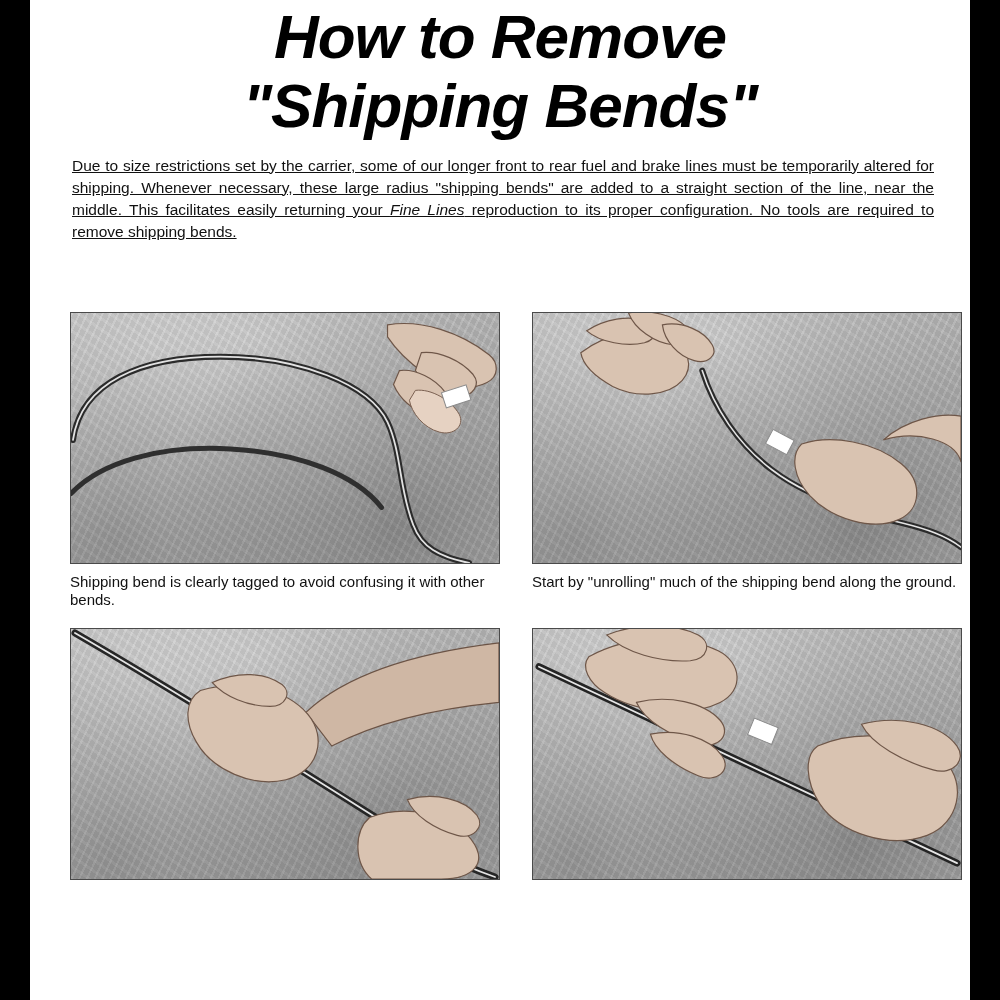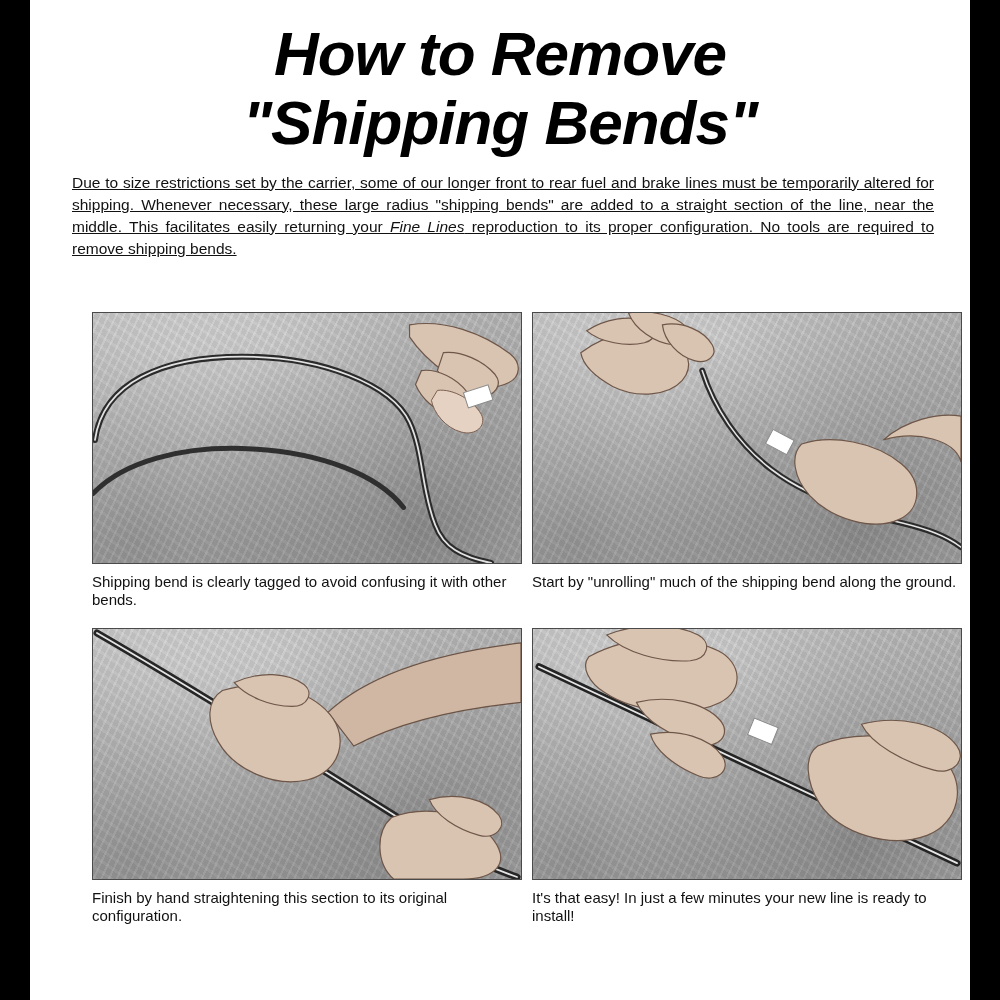--- a/index.html
+++ b/index.html
@@ -26,21 +26,21 @@
     position: absolute;
     left: 30px;
     top: 0px;
     width: 940px;
     height: 1000px;
     background: #ffffff;
     overflow: hidden;
   }
 
   .title-block {
-    padding: 18px 0 0 0;
+    padding: 1px 0 0 0;
     text-align: center;
   }
   .title-line {
     font-family: "Liberation Sans", sans-serif;
     font-weight: bold;
     font-style: italic;
     color: #000;
     line-height: 0.98;
     letter-spacing: -1px;
   }
@@ -62,21 +62,21 @@
 
   .grid {
     position: absolute;
     left: 0;
     top: 312px;
     width: 940px;
   }
   .row {
     display: flex;
     justify-content: space-between;
-    padding: 0 8px 0 62px;
+    padding: 0 8px 0 40px;
   }
   .row.second { margin-top: 18px; }
 
   .cell {
     width: 430px;
   }
 
   .photo {
     width: 430px;
     height: 252px;
@@ -211,21 +211,20 @@
                 <path d="M130,62 C170,50 216,60 238,86 C258,110 248,144 216,152 C182,160 142,142 126,114 C114,94 114,72 130,62 Z"></path>
                 <path d="M142,54 C168,42 196,44 212,56 C222,64 216,78 200,78 C178,78 154,68 142,54 Z"></path>
               </g>
 
               <g fill="#d9c3b1" stroke="#6e5648" stroke-width="1.2">
                 <path d="M300,190 C336,176 382,186 402,212 C420,236 404,252 372,252 L302,252 C284,236 284,204 300,190 Z"></path>
                 <path d="M338,172 C366,164 396,172 408,188 C416,200 404,212 388,208 C366,202 344,188 338,172 Z"></path>
               </g>
             </svg>
           </div>
-          <div class="caption">Finish by hand straightening this section to its original configuration.</div>
         </div>
 
         <div class="cell">
           <div class="photo">
             <div class="cloth"></div>
             <div class="shade-tl"></div>
             <svg class="svgart" viewBox="0 0 430 252" preserveAspectRatio="none">
 
               <path d="M6,38 L426,236" fill="none" stroke="#242424" stroke-width="7" stroke-linecap="round"></path>
               <path d="M6,38 L426,236" fill="none" stroke="#e6e6e6" stroke-width="1.8" stroke-linecap="round"></path>
@@ -238,20 +237,19 @@
               </g>
 
               <g fill="#d9c3b1" stroke="#6e5648" stroke-width="1.2">
                 <path d="M286,118 C326,100 386,106 414,134 C436,156 428,196 396,208 C358,222 308,206 288,176 C274,154 272,128 286,118 Z"></path>
                 <path d="M330,96 C368,86 410,96 426,118 C436,132 422,148 402,142 C372,134 340,116 330,96 Z"></path>
               </g>
 
               <rect x="218" y="94" width="26" height="18" fill="#ffffff" stroke="#8a8a8a" stroke-width="1" transform="rotate(22 231 103)"></rect>
             </svg>
           </div>
-          <div class="caption">It's that easy!  In just a few minutes your new line is ready to install!</div>
         </div>
 
       </div>
     </div>
 
   </div>
 </div>
 
 </body></html>

